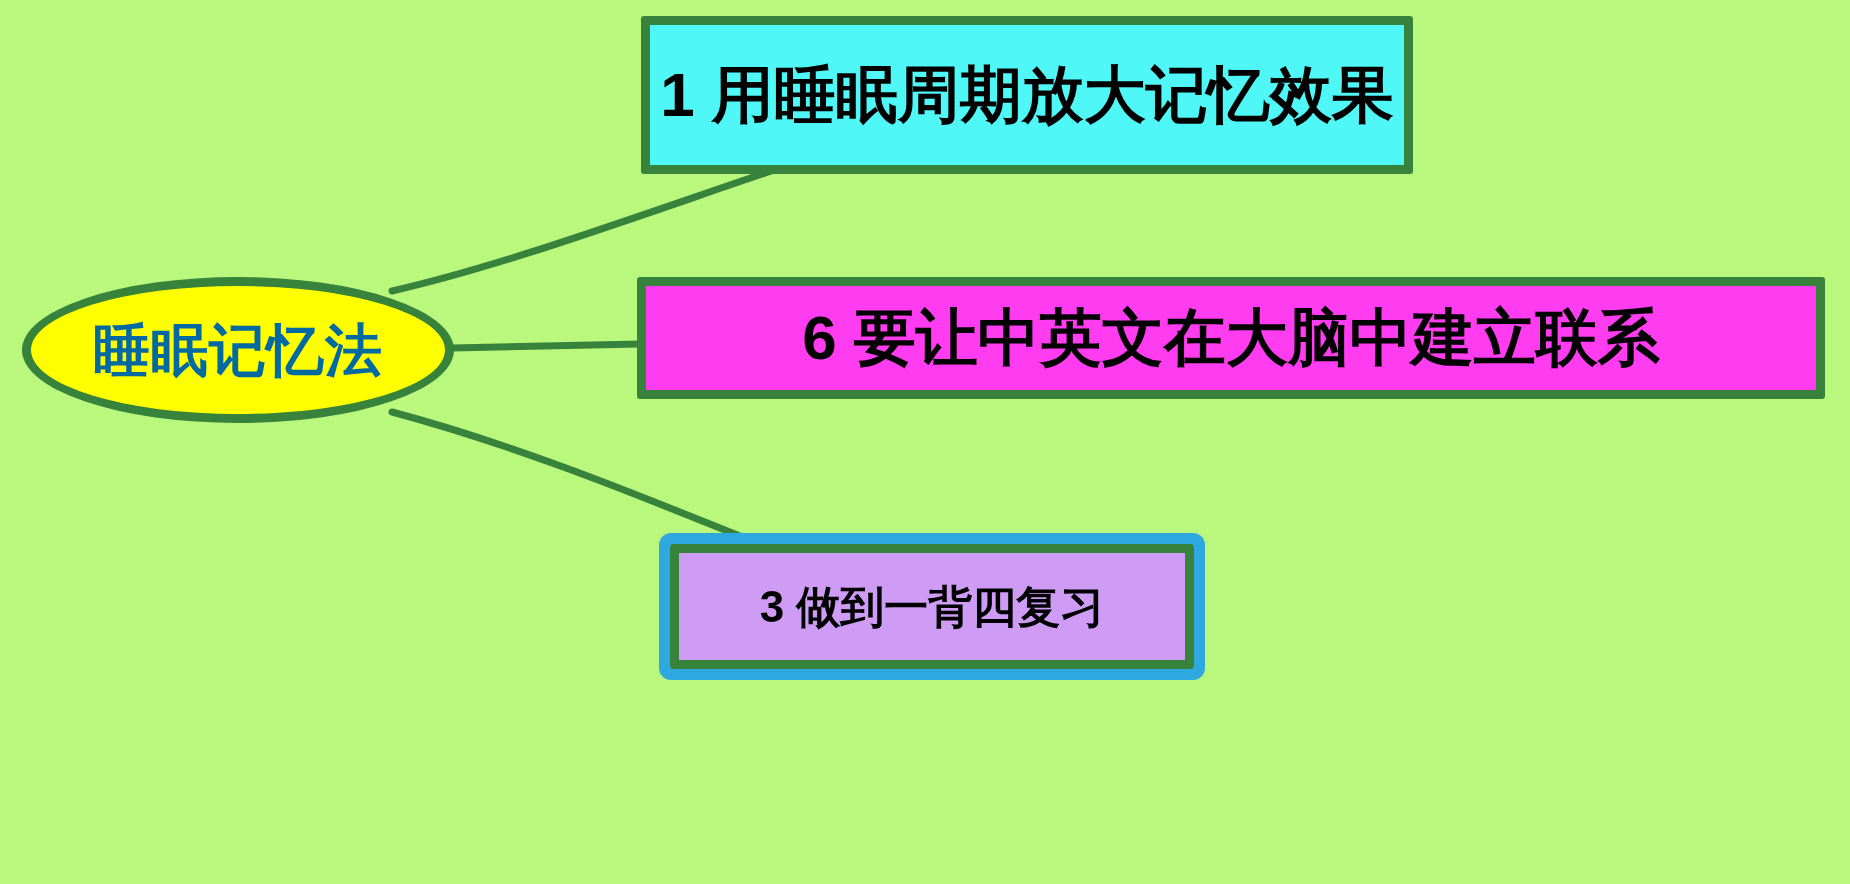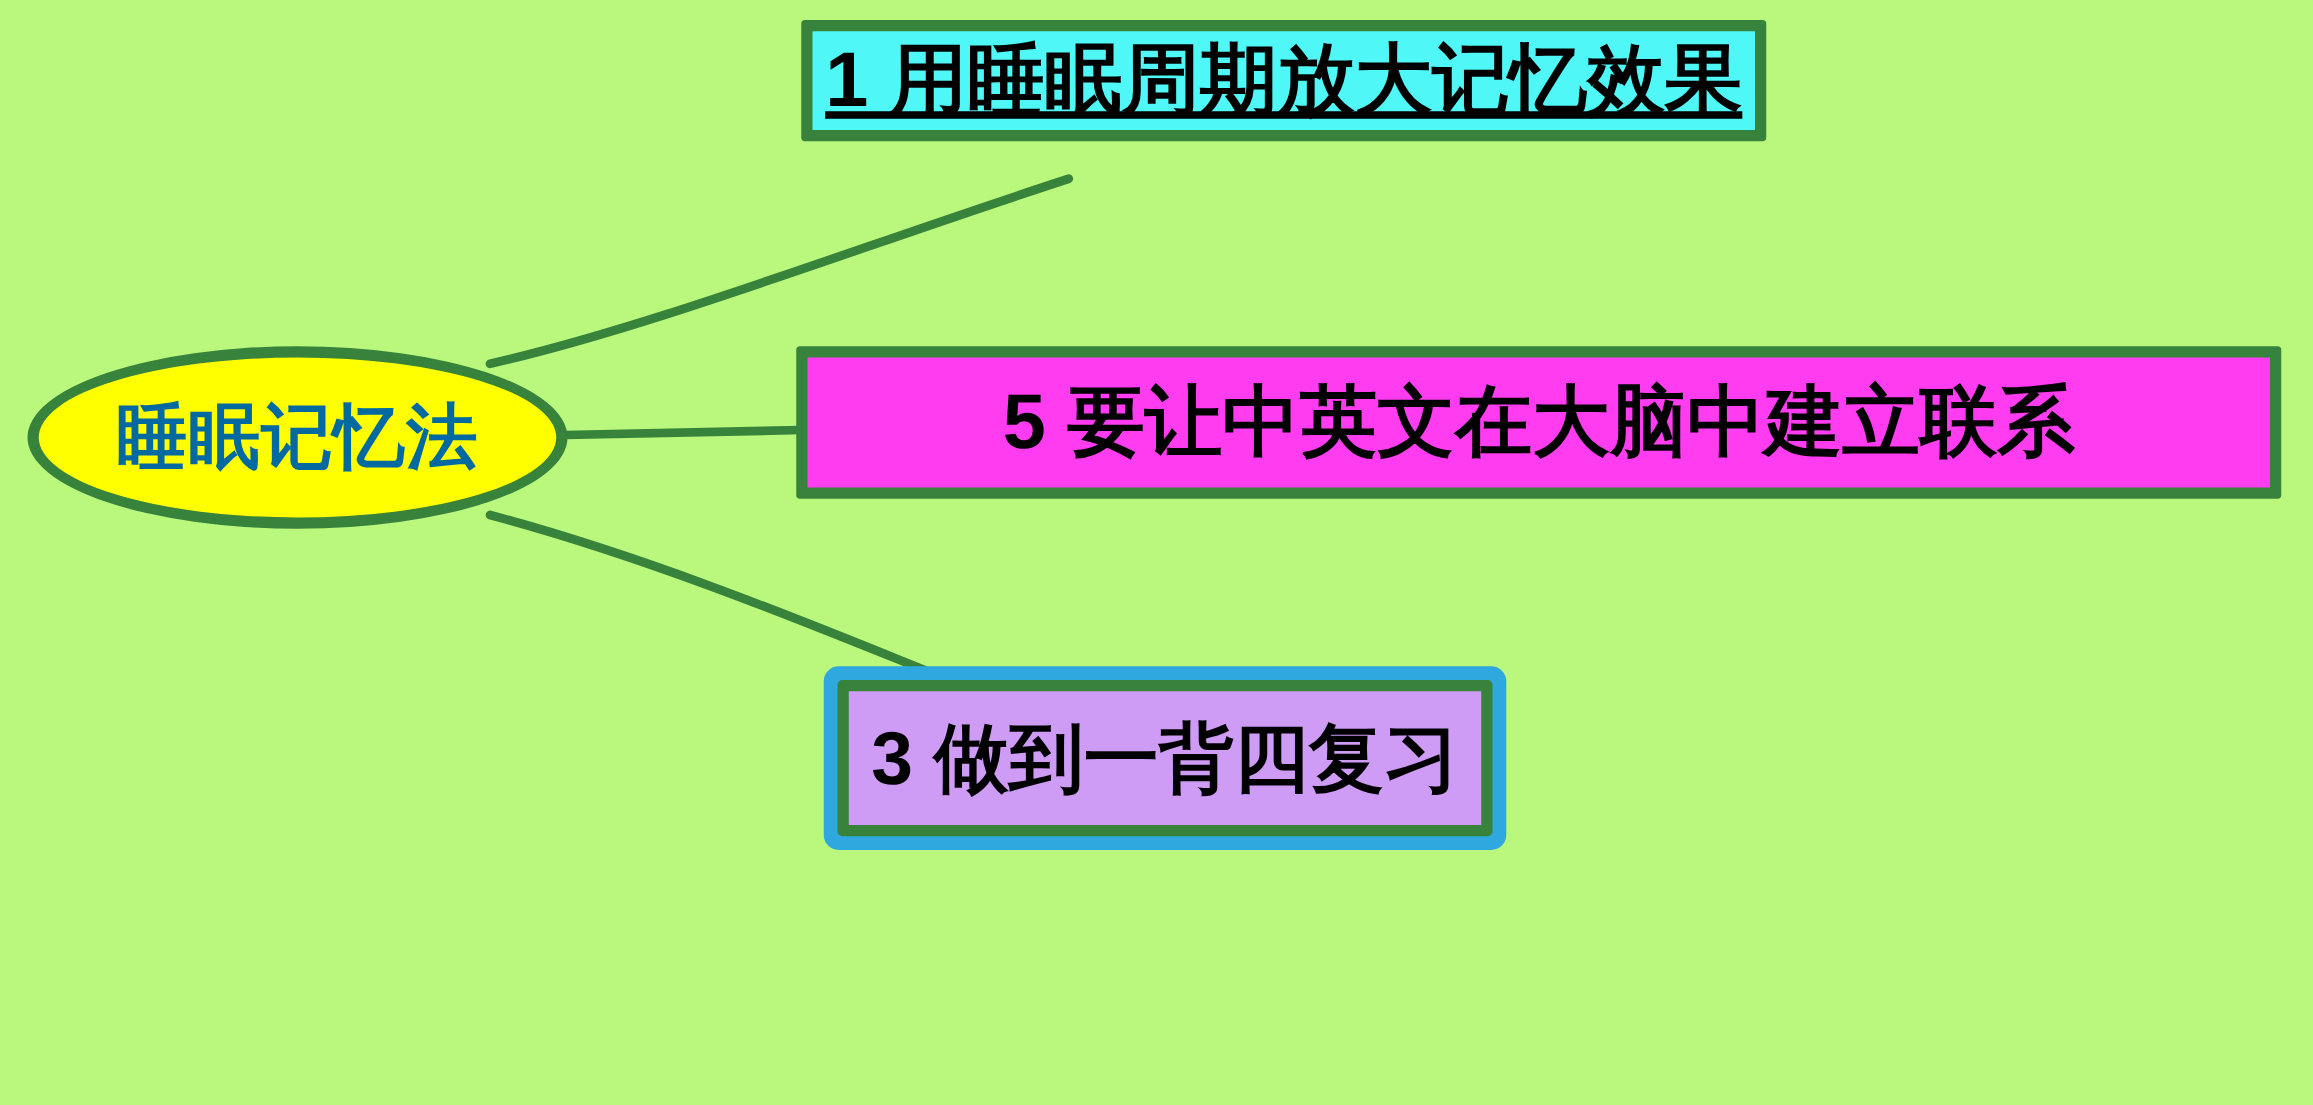--- a/index.html
+++ b/index.html
@@ -76,22 +76,21 @@
     white-space: nowrap;
     line-height: 1;
     letter-spacing: 0px;
   }
 
   
   #branch-1 {
     left: 641px;
     top: 16px;
     width: 772px;
-    height: 97px;
-    text-decoration: underline;
+    height: 158px;
   }
   #branch-1 .branch-inner {
     background: #4ff7f7;
     border-radius: 3px;
   }
 
   
   #branch-2 {
     left: 637px;
     top: 277px;
@@ -111,21 +110,21 @@
     height: 147px;
     background: #2ea8de;
     border-radius: 12px;
     padding: 11px;
   }
   #branch-3 .branch-inner {
     background: #ce9bf5;
     border-radius: 4px;
   }
   #branch-3 .branch-label {
-    font-size: 60px;
+    font-size: 44px;
   }
 </style>
 </head>
 <body>
 
 <div id="canvas">
 
   <svg id="connectors" viewBox="0 0 1850 884" preserveAspectRatio="none">
 
     <path d="M 392,291 C 520,262 680,200 855,143" fill="none" stroke="#37833b" stroke-width="7" stroke-linecap="round"></path>
@@ -140,21 +139,21 @@
   </div>
 
   <div class="branch" id="branch-1">
     <div class="branch-inner">
       <span class="branch-label">1 用睡眠周期放大记忆效果</span>
     </div>
   </div>
 
   <div class="branch" id="branch-2">
     <div class="branch-inner">
-      <span class="branch-label">5 要让中英文在大脑中建立联系</span>
+      <span class="branch-label">6 要让中英文在大脑中建立联系</span>
     </div>
   </div>
 
   <div class="branch" id="branch-3">
     <div class="branch-inner">
       <span class="branch-label">3 做到一背四复习</span>
     </div>
   </div>
 
 </div>

